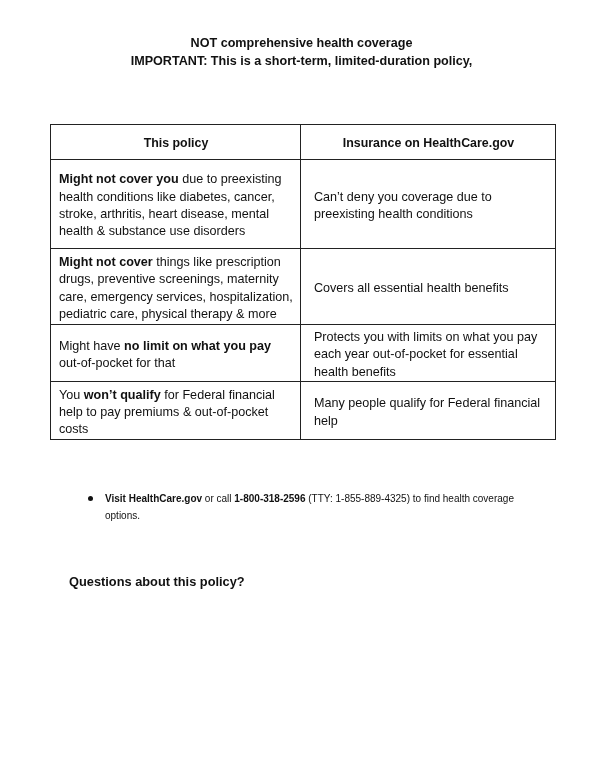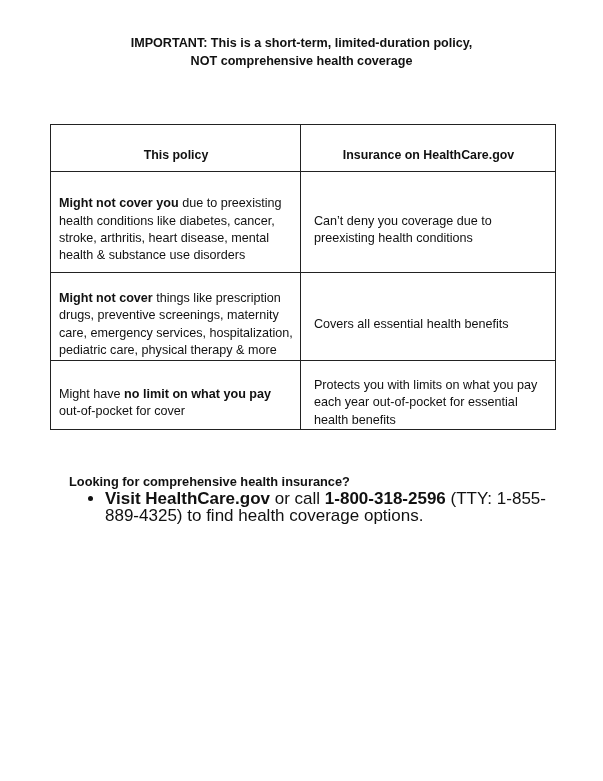--- a/index.html
+++ b/index.html
@@ -43,21 +43,21 @@
       top: 124px;
       width: 506px;
       border-collapse: collapse;
       font-size: 12.6px;
       line-height: 17.3px;
     }
     table.compare th, table.compare td {
       border: 1.5px solid #222222;
       vertical-align: middle;
       text-align: left;
-      padding: 16px 7px 0 8px;
+      padding: 4px 7px 0 8px;
     }
     table.compare th {
       text-align: center;
       font-weight: bold;
       height: 30px;
       font-size: 12.4px;
     }
     table.compare td.col1 { width: 236px; }
     table.compare td.col2 { width: 236px; padding-left: 13px; }
     table.compare tr.r1 td { height: 84px; }
@@ -75,21 +75,21 @@
     }
     .s1-head { top: 473px; }
     ul.bullets {
       position: absolute;
       left: 87px;
       top: 490px;
       width: 460px;
       margin: 0;
       padding: 0;
       list-style: none;
-      font-size: 17px;
+      font-size: 10px;
       line-height: 17.3px;
     }
     ul.bullets li {
       position: relative;
       padding-left: 18px;
       margin-bottom: 0;
     }
     ul.bullets li .dot {
       position: absolute;
       left: 1px;
@@ -112,50 +112,54 @@
       color: inherit;
       text-decoration: none;
     }
   </style>
 </head>
 <body>
 
 <div class="page">
 
   <div class="title">
+    <div>NOT comprehensive health coverage</div>
     <div>IMPORTANT: This is a short-term, limited-duration policy,</div>
-    <div>NOT comprehensive health coverage</div>
   </div>
 
 
   <table class="compare">
     <thead>
       <tr>
         <th>This policy</th>
         <th>Insurance on HealthCare.gov</th>
       </tr>
     </thead>
     <tbody>
       <tr class="r1">
         <td class="col1"><span></span><b>Might not cover you</b><span> due to preexisting health conditions like diabetes, cancer, stroke, arthritis, heart disease, mental health &amp; substance use disorders</span></td>
         <td class="col2">Can’t deny you coverage due to preexisting health conditions</td>
       </tr>
       <tr class="r2">
         <td class="col1"><span></span><b>Might not cover</b><span> things like prescription drugs, preventive screenings, maternity care, emergency services, hospitalization, pediatric care, physical therapy &amp; more</span></td>
         <td class="col2">Covers all essential health benefits</td>
       </tr>
       <tr class="r3">
-        <td class="col1"><span>Might have </span><b>no limit on what you pay</b><span> out-of-pocket for cover</span></td>
+        <td class="col1"><span>Might have </span><b>no limit on what you pay</b><span> out-of-pocket for that</span></td>
         <td class="col2">Protects you with limits on what you pay each year out-of-pocket for essential health benefits</td>
+      </tr>
+      <tr class="r4">
+        <td class="col1"><span>You </span><b>won’t qualify</b><span> for Federal financial help to pay premiums &amp; out-of-pocket costs</span></td>
+        <td class="col2">Many people qualify for Federal financial help</td>
       </tr>
     </tbody>
   </table>
 
-  <div class="section-head s1-head">Looking for comprehensive health insurance?</div>
   <ul class="bullets">
     <li>
       <span class="dot"></span>
       <a class="link"><b>Visit HealthCare.gov</b></a><span> or call </span><b>1-800-318-2596</b><span> (TTY: 1-855-889-4325) to find health coverage options.</span>
     </li>
   </ul>
 
+  <div class="section-head s2-head">Questions about this policy?</div>
 
 </div>
 
 </body></html>

